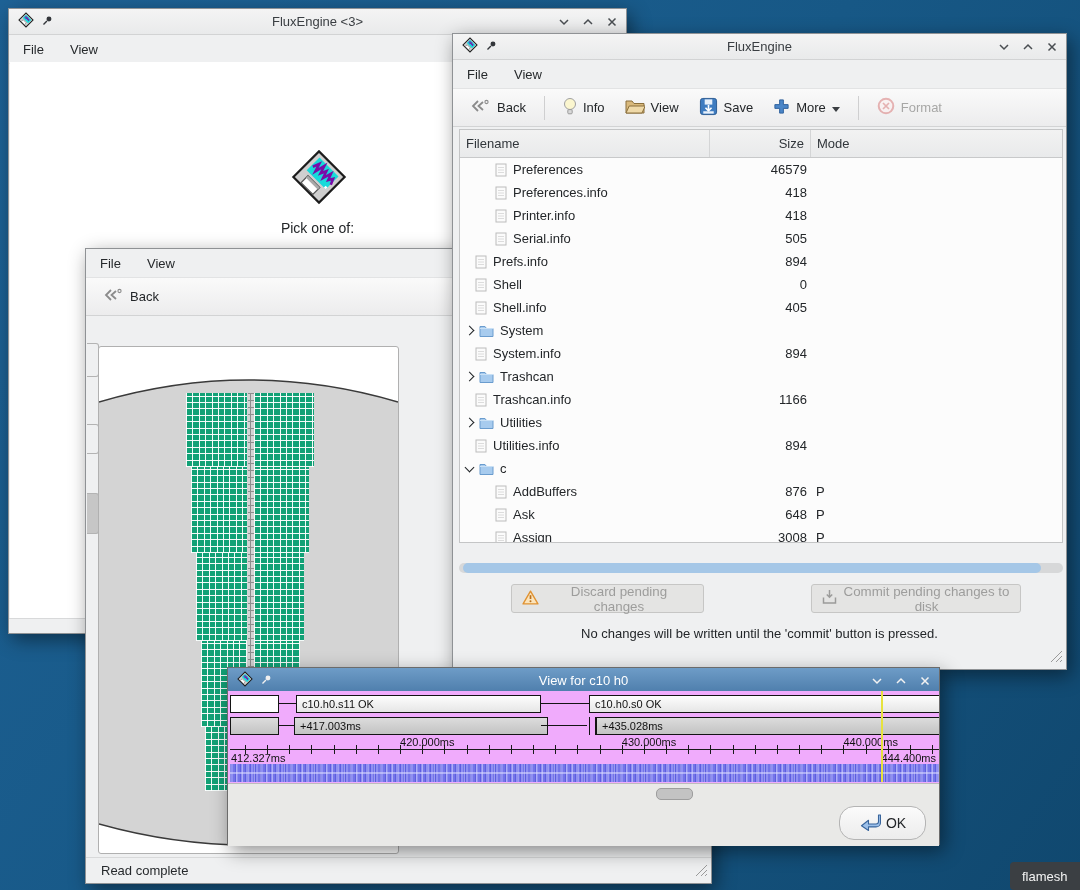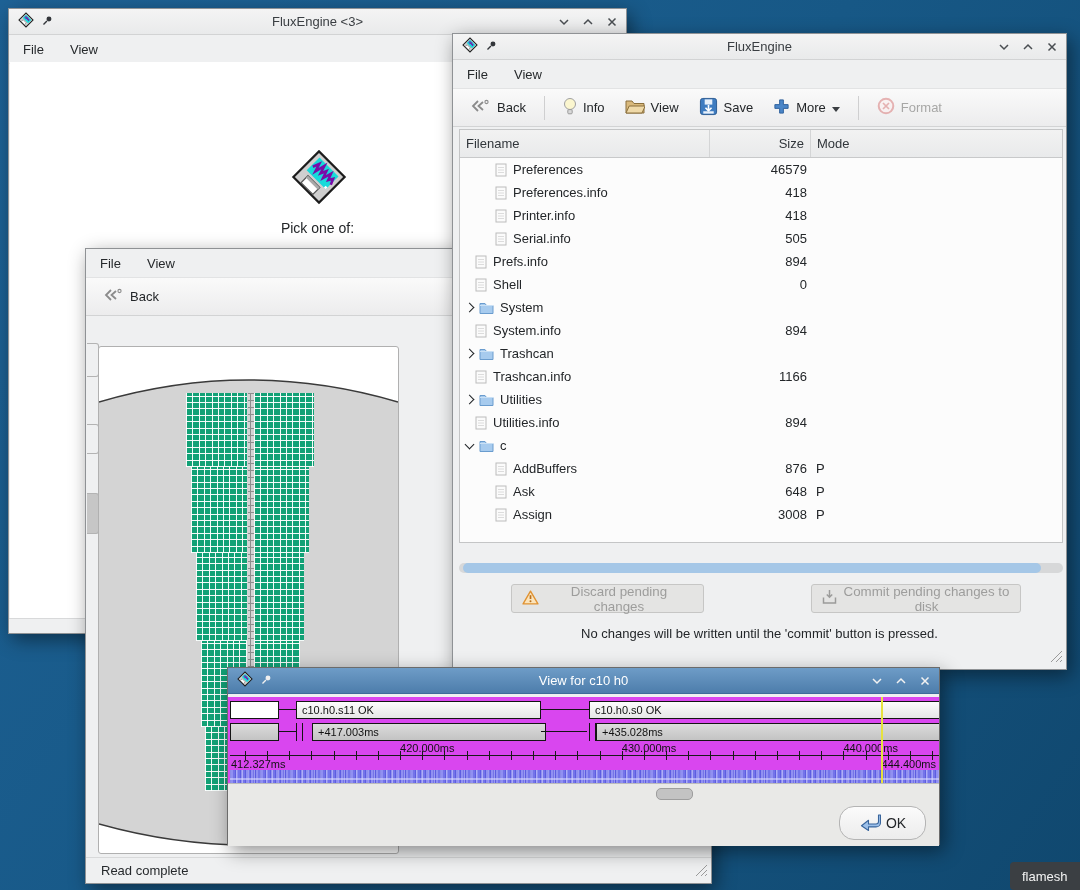--- a/index.html
+++ b/index.html
@@ -59,21 +59,21 @@
   .flabel{margin-left:6px;}
   .tchev{display:inline-block;width:6px;height:6px;border-right:1.7px solid #1f2326;border-bottom:1.7px solid #1f2326;transform:rotate(-45deg);margin:0 6px 0 2px;flex:none;}
   .tchev.down{transform:rotate(45deg);margin-top:-3px;}
   .fscroll{position:absolute;left:6px;top:529px;width:604px;height:10px;background:#d7d8d9;border-radius:5px;}
   .fthumb{position:absolute;left:4px;top:0;width:578px;height:10px;background:#a5c7e7;border-radius:5px;}
   .pendbtn{position:absolute;top:550px;height:29px;display:flex;align-items:center;gap:6px;justify-content:center;
     background:#e4e4e3;border:1px solid #c6c6c5;border-radius:3px;color:#9d9d9c;box-sizing:border-box;padding:0 10px;}
   .commitnote{position:absolute;left:0;right:0;top:592px;text-align:center;color:#232629;}
   
   .winx{left:227px;top:667px;width:713px;height:178px;border:1px solid #6b6b6b;box-sizing:border-box;}
-  .fxcanvas{position:absolute;left:0;right:0;top:23px;height:92px;background:#d946ef;overflow:hidden;margin-top:6px;}
+  .fxcanvas{position:absolute;left:0;right:0;top:23px;height:92px;background:#f0abfc;overflow:hidden;}
   .fxrow{position:absolute;left:0;right:0;height:18px;}
   .fxbox{position:absolute;top:0;height:18px;border:1px solid #141414;box-sizing:border-box;background:linear-gradient(#fdfdfd,#e6e6e6);font-size:11px;color:#111;display:flex;align-items:center;padding-left:5px;overflow:hidden;white-space:nowrap;}
   .fxbox.white{background:#fff;}
   .fxbox.gray{background:linear-gradient(#dcdcdc,#c3c3c3);}
   .fxline{position:absolute;height:1px;background:#141414;top:8px;}
   .ibeam{position:absolute;top:0;width:7px;height:18px;border-left:1.6px solid #141414;border-right:1.6px solid #141414;box-sizing:border-box;}
   .fxaxis{position:absolute;left:0;right:0;top:46px;height:28px;}
   .axline{position:absolute;left:2px;right:0;top:12px;height:1px;background:#1a1a1a;}
   .axticks{position:absolute;left:0;top:8px;width:711px;height:9px;}
   .tick{position:absolute;top:0;width:1px;height:9px;background:#1a1a1a;}
@@ -371,20 +371,33 @@
                   <rect x="1" y="1" width="10" height="12" fill="#fbfbfb" stroke="#bcbcbc"></rect>
                   <path d="M3 4.5h6M3 7h6M3 9.5h6" stroke="#dcdcdc"></path>
                 </svg>
               </span>
               <span class="flabel">Shell</span>
             </div>
             <div class="c-size">0</div>
             <div class="c-mode"></div>
           </div>
           <div class="frow">
+            <div class="c-name" style="padding-left: 15px;">
+              <span style="display: inline-flex;">
+                <svg width="12" height="14" viewBox="0 0 12 14">
+                  <rect x="1" y="1" width="10" height="12" fill="#fbfbfb" stroke="#bcbcbc"></rect>
+                  <path d="M3 4.5h6M3 7h6M3 9.5h6" stroke="#dcdcdc"></path>
+                </svg>
+              </span>
+              <span class="flabel">Shell.info</span>
+            </div>
+            <div class="c-size">405</div>
+            <div class="c-mode"></div>
+          </div>
+          <div class="frow">
             <div class="c-name" style="padding-left: 4px;">
               <span class="tchev"></span>
               <span style="display: inline-flex;">
                 <svg width="15" height="13" viewBox="0 0 15 13">
                   <path d="M1 2.5h5l1.5 2H14v8H1z" fill="#a7cbee" stroke="#6a9cce"></path>
                   <path d="M1 4.5h13" stroke="#c9e0f5"></path>
                 </svg>
               </span>
               <span class="flabel">System</span>
             </div>
@@ -584,21 +597,21 @@
           </span>
         <span class="fxline" style="left:313px;width:48px;"></span>
         <span class="fxbox" style="left:361px;width:355px;">
             <span>c10.h0.s0 OK</span>
           </span>
       </div>
       <div class="fxrow" style="top:26px;">
         <span class="fxbox gray" style="left:2px;width:49px;"></span>
         <span class="fxline" style="left:51px;width:17px;"></span>
         <span class="ibeam" style="left:68px;"></span>
-        <span class="fxbox gray" style="left:84px;width:234px;">
+        <span class="fxbox gray" style="left:66px;width:254px;">
             <span>+417.003ms</span>
           </span>
         <span class="fxline" style="left:313px;width:46px;"></span>
         <span class="ibeam" style="left:361px;"></span>
         <span class="fxbox gray" style="left:368px;width:348px;">
             <span>+435.028ms</span>
           </span>
       </div>
       <div class="fxaxis">
         <span class="axline"></span>

